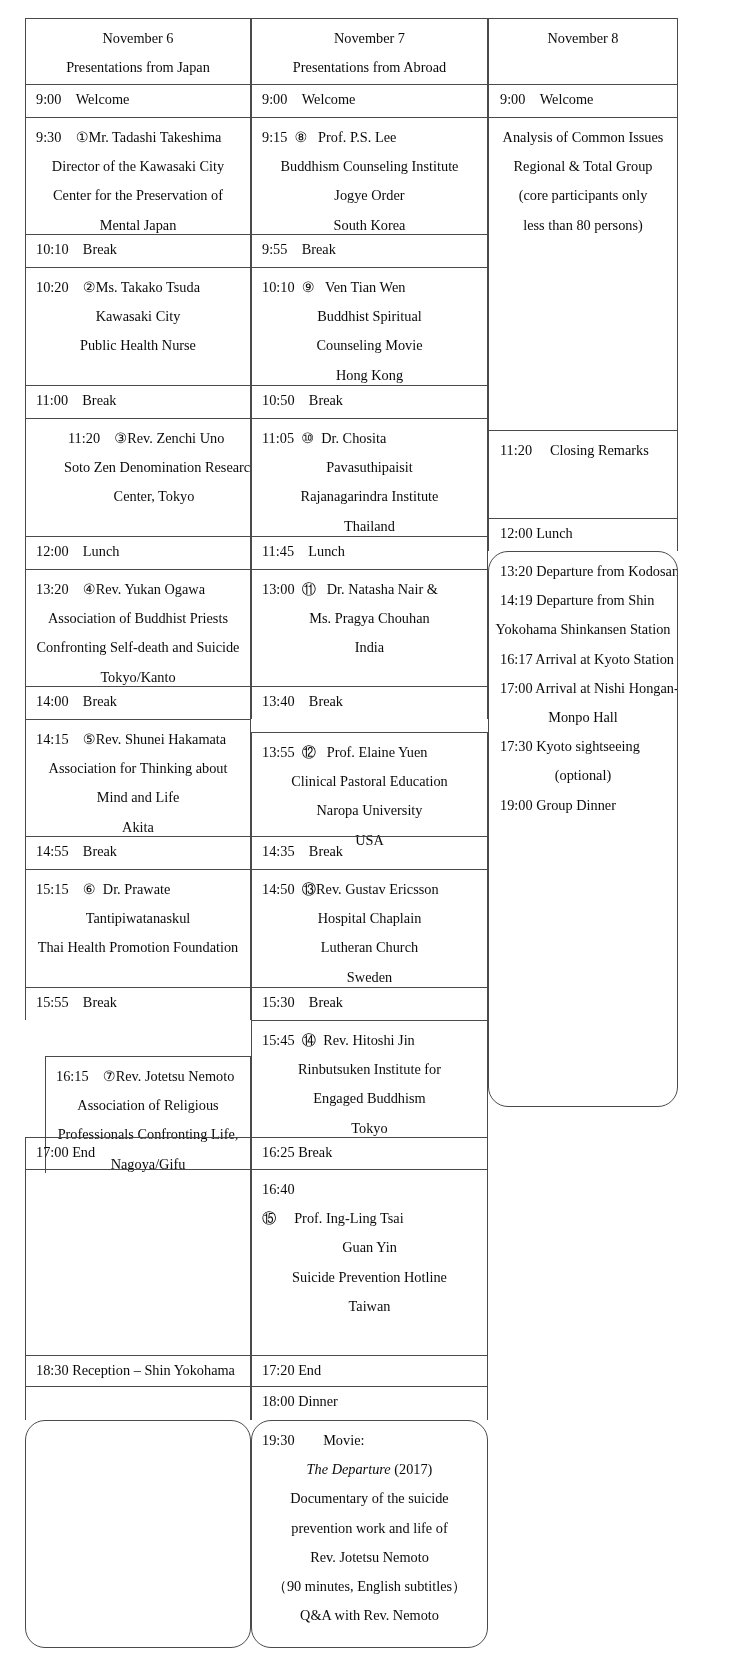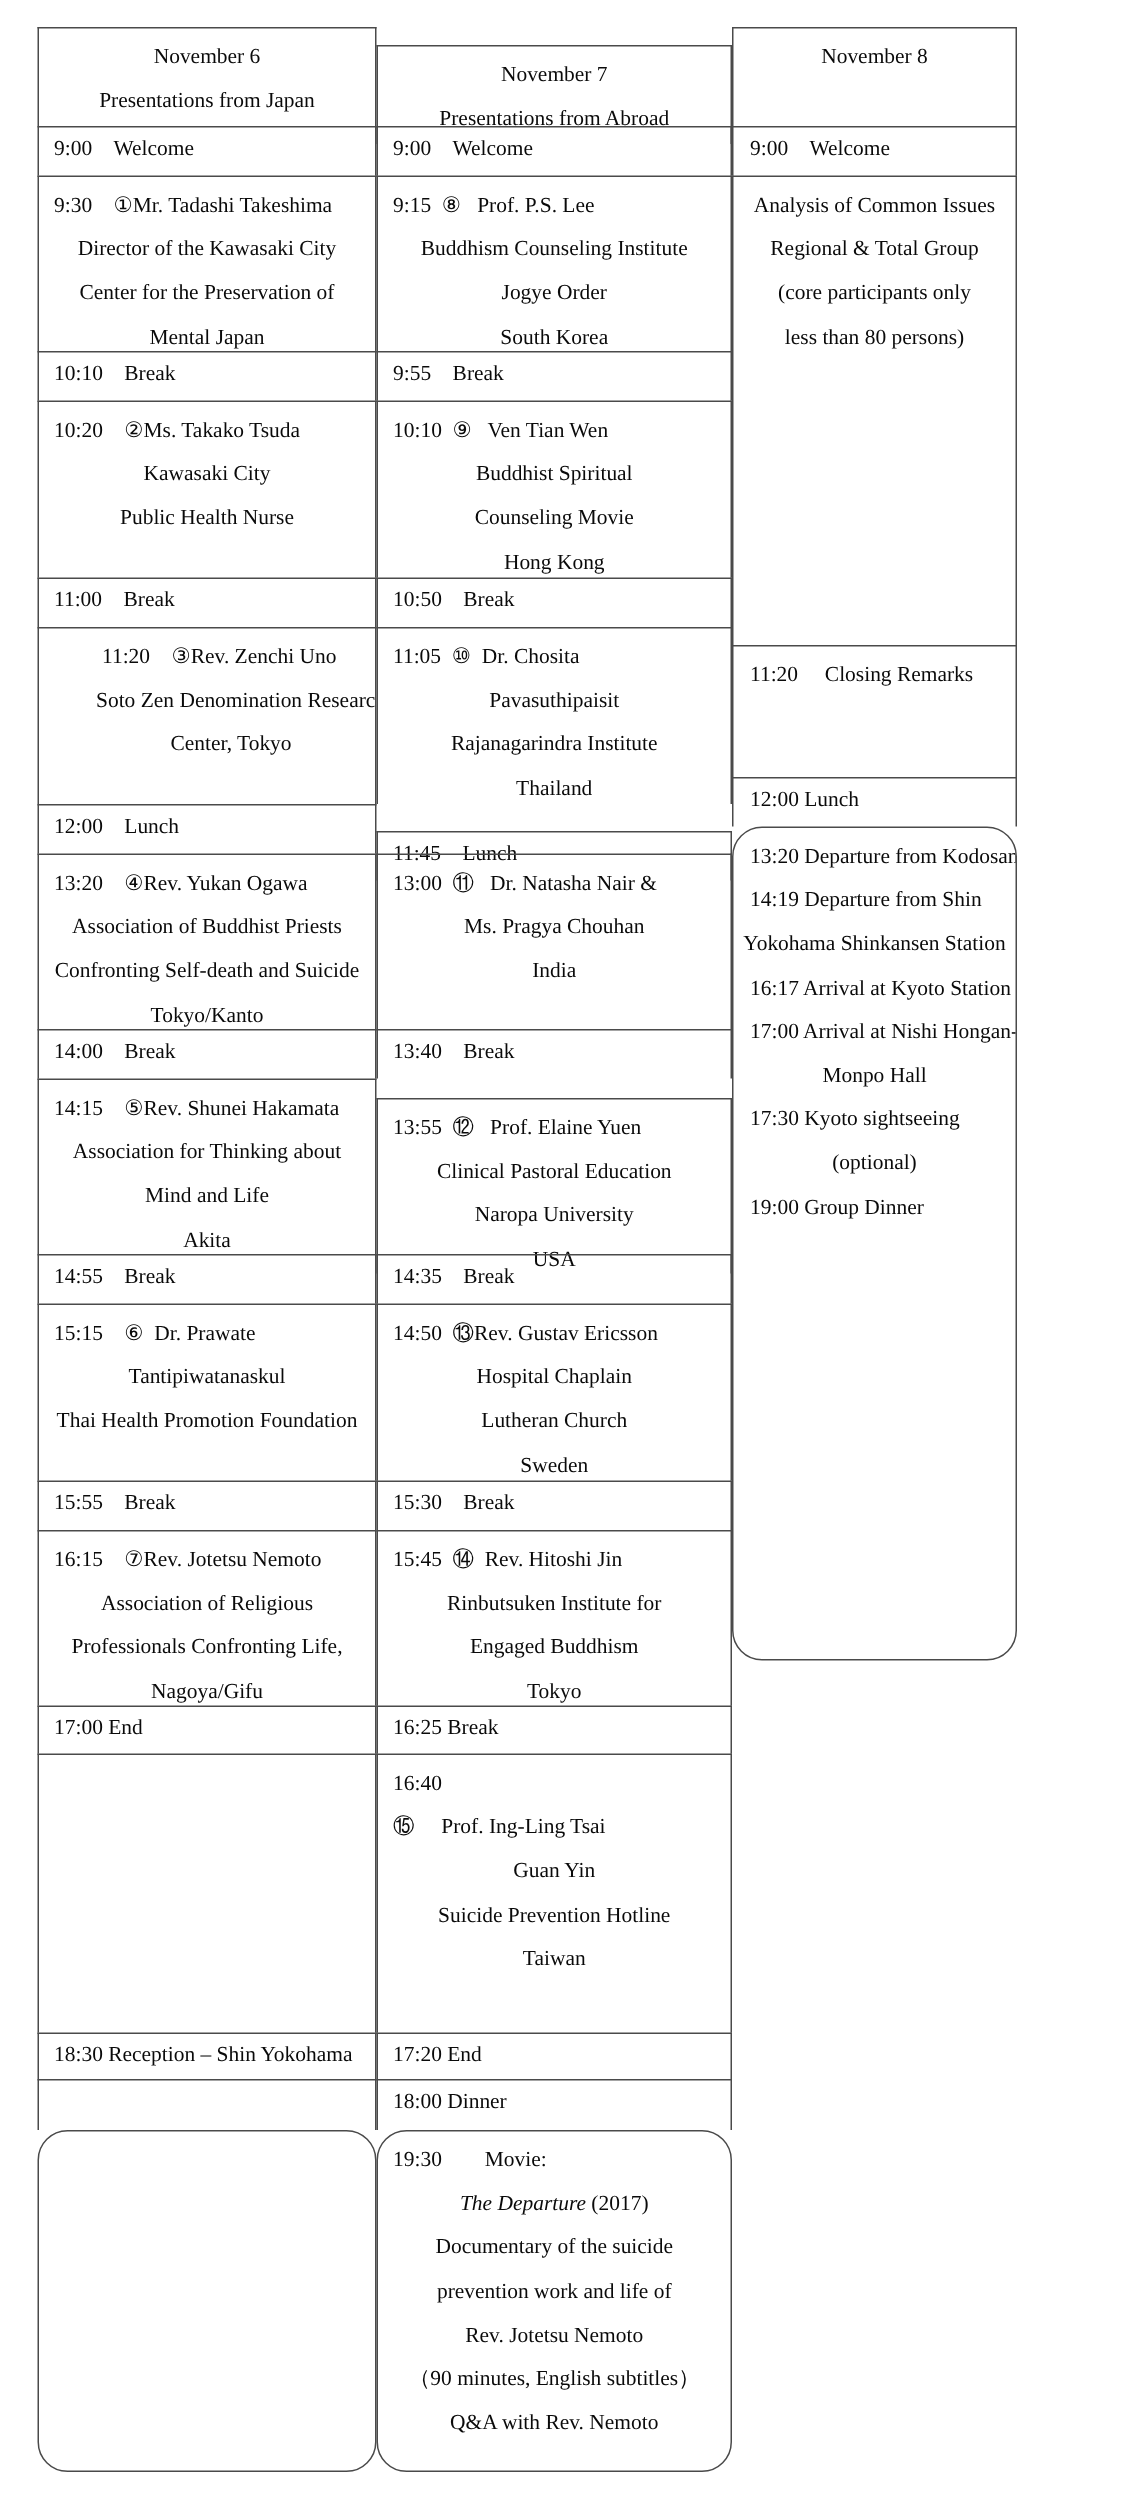--- a/index.html
+++ b/index.html
@@ -172,21 +172,21 @@
         <div class="line ctr">Thai Health Promotion Foundation</div>
       </div>
     </div>
 
     <div class="cell single" style="top:969px;height:33px;">
       <div class="lines">
         <div class="line lft">15:55 Break</div>
       </div>
     </div>
 
-    <div class="cell" style="top:1002px;height:117px;">
+    <div class="cell" style="top:1038px;height:117px;margin-left:20px;">
       <div class="lines">
         <div class="line lft">16:15 ⑦Rev. Jotetsu Nemoto</div>
         <div class="line ctr">Association of Religious</div>
         <div class="line ctr">Professionals Confronting Life,</div>
         <div class="line ctr">Nagoya/Gifu</div>
       </div>
     </div>
 
     <div class="cell single" style="top:1119px;height:32px;">
       <div class="lines">
@@ -214,21 +214,21 @@
 
     <div class="cell last" style="top:1402px;height:228px;">
       <div class="lines">
         <div class="line lft"></div>
       </div>
     </div>
   </div>
 
   <div class="col" id="col-2">
 
-    <div class="cell hdr" style="top:0px;height:66px;margin-top:12px;">
+    <div class="cell hdr" style="top:0px;height:66px;">
       <div class="lines">
         <div class="line ctr">November 7</div>
         <div class="line ctr">Presentations from Abroad</div>
       </div>
     </div>
 
     <div class="cell single" style="top:66px;height:33px;">
       <div class="lines">
         <div class="line lft">9:00 Welcome</div>
       </div>
@@ -266,21 +266,21 @@
 
     <div class="cell" style="top:400px;height:118px;">
       <div class="lines">
         <div class="line lft">11:05 ⑩ Dr. Chosita</div>
         <div class="line ctr">Pavasuthipaisit</div>
         <div class="line ctr">Rajanagarindra Institute</div>
         <div class="line ctr">Thailand</div>
       </div>
     </div>
 
-    <div class="cell single" style="top:536px;height:33px;">
+    <div class="cell single" style="top:518px;height:33px;">
       <div class="lines">
         <div class="line lft">11:45 Lunch</div>
       </div>
     </div>
 
     <div class="cell" style="top:551px;height:117px;">
       <div class="lines">
         <div class="line lft">13:00 ⑪  Dr. Natasha Nair &amp;</div>
         <div class="line ctr">Ms. Pragya Chouhan</div>
         <div class="line ctr">India</div>

